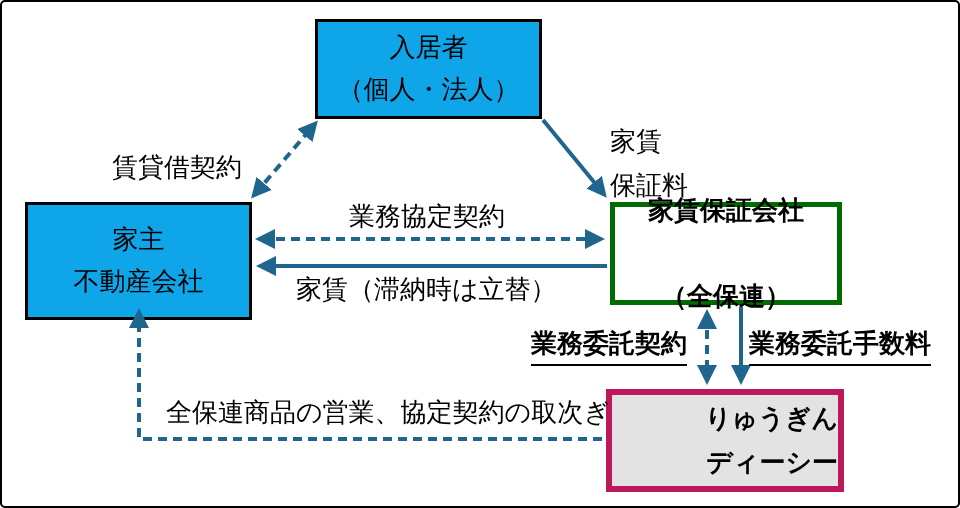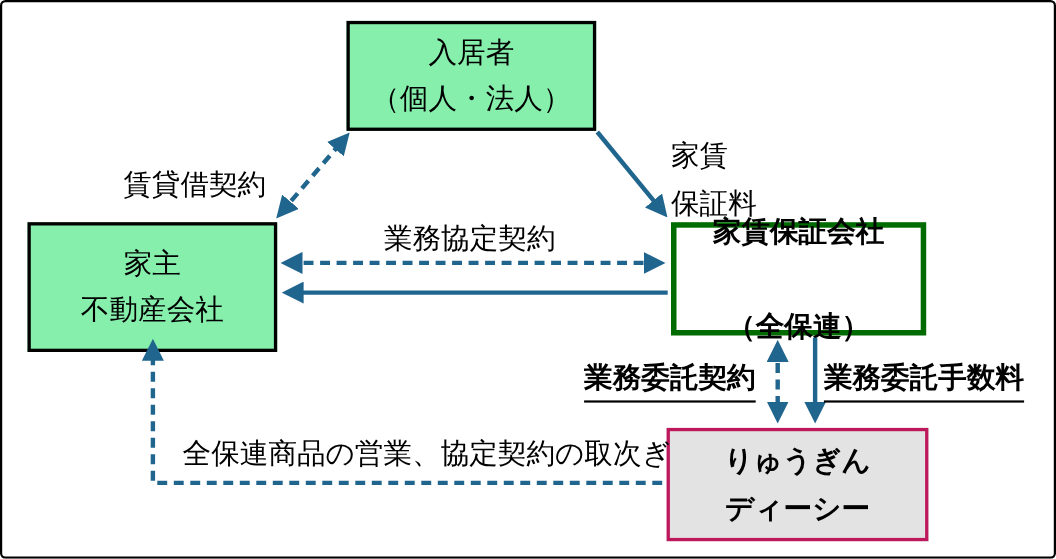--- a/index.html
+++ b/index.html
@@ -23,41 +23,42 @@
     flex-direction: column;
     align-items: center;
     justify-content: center;
     text-align: center;
     font-size: 26px;
     line-height: 42px;
     color: #000000;
   }
 
   .box-gray {
-    background: #86efac;
+    background: #0ea5e9;
     border: 3px solid #000000;
   }
 
   .tenant-box   { left: 313px; top: 17px;  width: 227px; height: 100px; }
   .landlord-box { left: 23px;  top: 200px; width: 227px; height: 118px; }
 
   .guarantor-box {
     left: 608px; top: 200px; width: 232px; height: 103px;
     background: #ffffff;
     border: 5px solid #006B00;
     font-weight: bold;
     gap: 44px;
   }
 
   .ryugin-box {
     left: 604px; top: 387px; width: 238px; height: 103px;
     background: #E3E3E3;
-    border: 3px solid #be185d;
+    border: 6px solid #be185d;
     font-weight: bold;
     line-height: 44px;
+    align-items: flex-end;
   }
 
   .label {
     position: absolute;
     font-size: 26px;
     color: #000000;
     white-space: nowrap;
   }
 
   .lease-label        { left: 110px; top: 148px; }
@@ -136,20 +137,21 @@
 
   <div class="label lease-label">賃貸借契約</div>
 
   <div class="label fee-label">
     <div>家賃</div>
     <div>保証料</div>
   </div>
 
   <div class="label agreement-label">業務協定契約</div>
 
+  <div class="label rent-label">家賃（滞納時は立替）</div>
 
   <div class="label underline-bold outsourcing-contract-label">業務委託契約</div>
 
   <div class="label underline-bold outsourcing-fee-label">業務委託手数料</div>
 
   <div class="label agency-label">全保連商品の営業、協定契約の取次ぎ</div>
 
 </div>
 
 </body></html>

